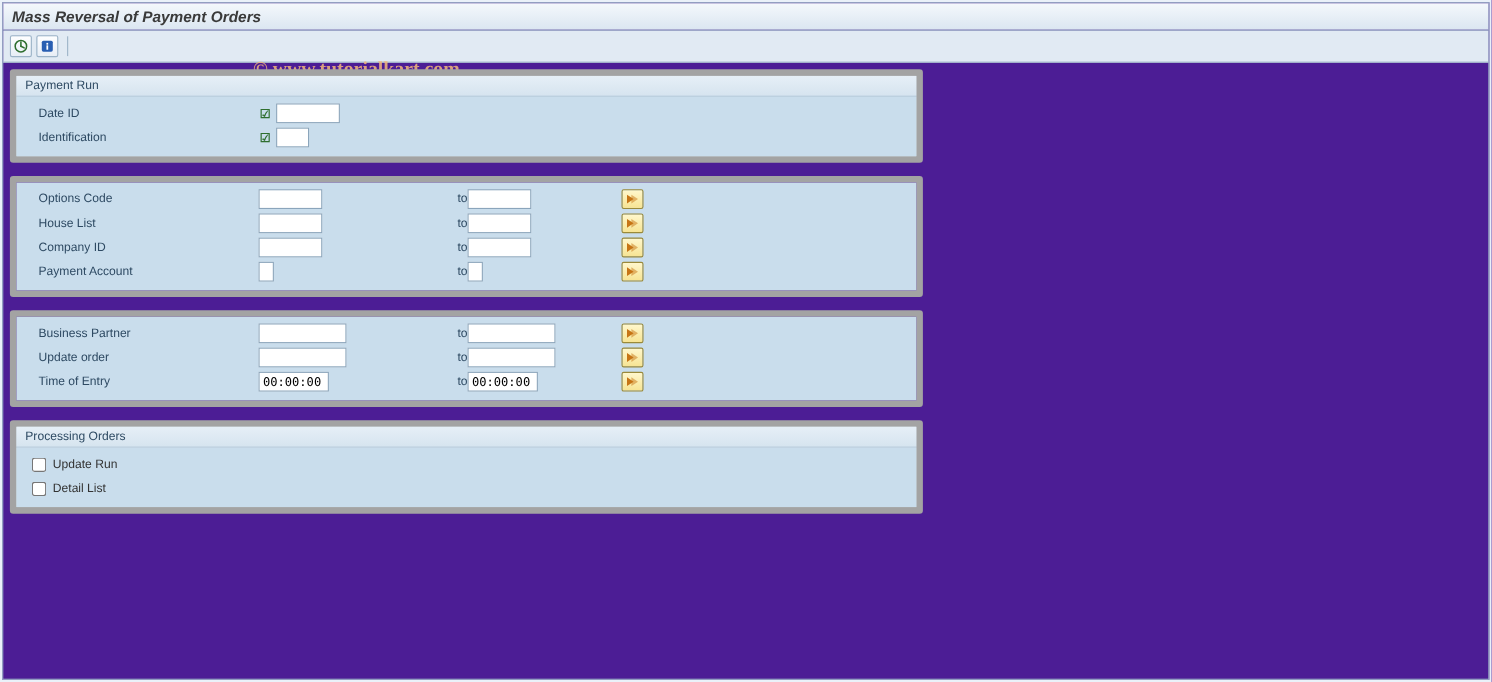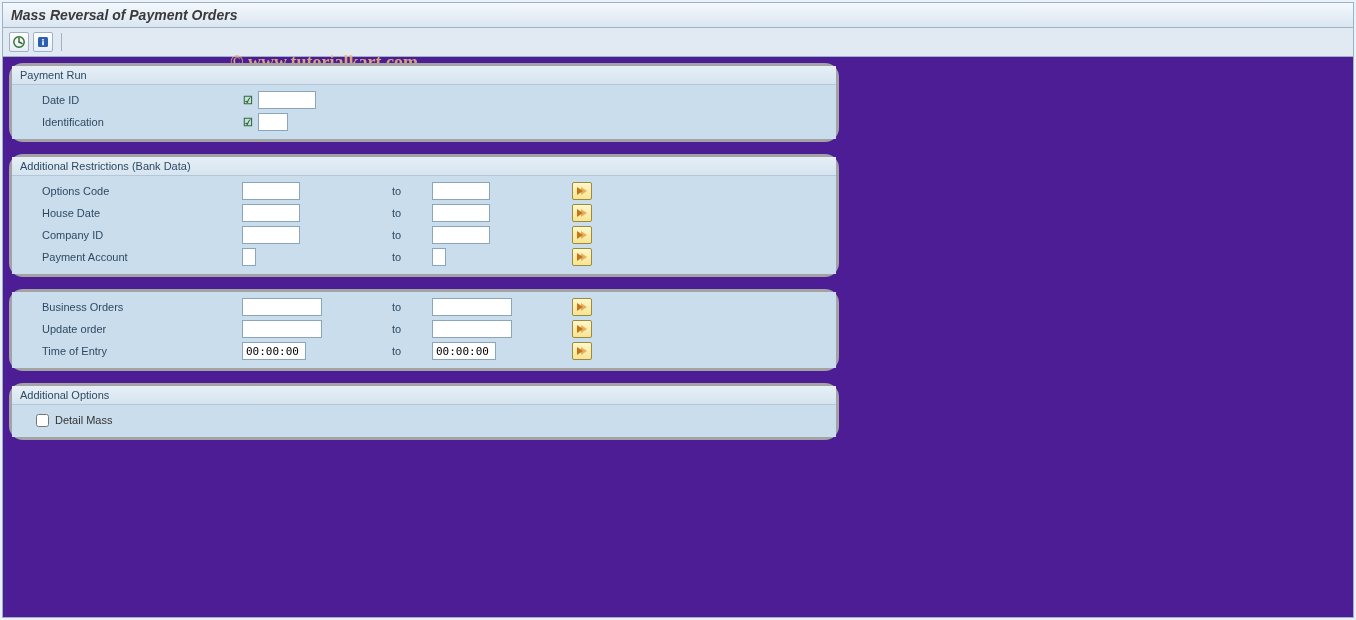--- a/index.html
+++ b/index.html
@@ -61,35 +61,35 @@
     color: #f3b77a;
     opacity: 0.85;
     font-family: Georgia, serif;
     pointer-events: none;
   }
   .content {
     padding: 6px;
     position: relative;
   }
   .groupbox {
-    border: 3px solid #a3a3a3;
+    border: 6px solid #a3a3a3;
     background: #d6e4ef;
     margin-bottom: 12px;
     width: 830px;
-    border-radius: 14px;
+    border-radius: 3px;
   }
   .group-header {
     font-size: 11px;
     padding: 3px 8px;
     color: #2e4a63;
     border-bottom: 1px solid #b3c7d9;
     background: linear-gradient(#e6eff7, #d6e4ef);
   }
   .group-body {
-    padding: 4px 4px 6px 14px;
+    padding: 4px 4px 6px 4px;
     background: #c9ddec;
   }
   .row {
     display: flex;
     align-items: center;
     padding: 1px 6px;
     min-height: 22px;
   }
   .label {
     width: 220px;
@@ -111,21 +111,21 @@
   input.field-tiny { width: 14px; }
   .req {
     width: 12px; height: 12px;
     display: inline-flex; align-items:center; justify-content:center;
     margin-right: 4px;
     color: #2e6e2e;
     font-weight: bold;
     font-size: 11px;
   }
   .col2 { width: 150px; }
-  .col-to { width: 40px; text-align: left; color:#2e4a63; }
+  .col-to { width: 40px; text-align: right; color:#2e4a63; }
   .col3 { width: 140px; }
   .col-btn {
     display:flex; align-items:center;
   }
   .arrow-btn {
     width: 20px; height: 18px;
     border: 1px solid #9a8a3a;
     background: linear-gradient(#fff7cc, #f7e493);
     border-radius: 2px;
     display:flex; align-items:center; justify-content:center;
@@ -179,38 +179,37 @@
         </div>
         <div class="row">
           <div class="label sub">Identification</div>
           <span class="req">☑</span>
           <input class="field-md" style="width: 30px;" value="">
         </div>
       </div>
     </div>
 
     <div class="groupbox">
-      <div class="group-header">Additional Restrictions (Bank Data)</div>
       <div class="group-body">
         <div class="row">
           <div class="label sub">Options Code</div>
           <div class="col2"><input class="field-md" value="" style=""></div>
           <div class="col-to">to</div>
           <div class="col3"><input class="field-md" value="" style=""></div>
           <div class="col-btn">
               <div class="arrow-btn">
                 <svg class="arrow" viewBox="0 0 12 10">
                   <path d="M1 1 L7 5 L1 9 Z" fill="#c77515"></path>
                   <path d="M5 1 L11 5 L5 9 Z" fill="#c77515" opacity="0.5"></path>
                 </svg>
               </div>
             </div>
         </div>
         <div class="row">
-          <div class="label sub">House Date</div>
+          <div class="label sub">House List</div>
           <div class="col2"><input class="field-md" value="" style=""></div>
           <div class="col-to">to</div>
           <div class="col3"><input class="field-md" value="" style=""></div>
           <div class="col-btn">
               <div class="arrow-btn">
                 <svg class="arrow" viewBox="0 0 12 10">
                   <path d="M1 1 L7 5 L1 9 Z" fill="#c77515"></path>
                   <path d="M5 1 L11 5 L5 9 Z" fill="#c77515" opacity="0.5"></path>
                 </svg>
               </div>
@@ -243,21 +242,21 @@
                 </svg>
               </div>
             </div>
         </div>
       </div>
     </div>
 
     <div class="groupbox">
       <div class="group-body">
         <div class="row">
-          <div class="label sub">Business Orders</div>
+          <div class="label sub">Business Partner</div>
           <div class="col2"><input class="field" value="" style=""></div>
           <div class="col-to">to</div>
           <div class="col3"><input class="field" value="" style=""></div>
           <div class="col-btn">
               <div class="arrow-btn">
                 <svg class="arrow" viewBox="0 0 12 10">
                   <path d="M1 1 L7 5 L1 9 Z" fill="#c77515"></path>
                   <path d="M5 1 L11 5 L5 9 Z" fill="#c77515" opacity="0.5"></path>
                 </svg>
               </div>
@@ -288,23 +287,27 @@
                   <path d="M1 1 L7 5 L1 9 Z" fill="#c77515"></path>
                   <path d="M5 1 L11 5 L5 9 Z" fill="#c77515" opacity="0.5"></path>
                 </svg>
               </div>
             </div>
         </div>
       </div>
     </div>
 
     <div class="groupbox">
-      <div class="group-header">Additional Options</div>
+      <div class="group-header">Processing Orders</div>
       <div class="group-body">
         <div class="checkbox-row">
           <input type="checkbox" style="">
-          <span>Detail Mass</span>
+          <span>Update Run</span>
+        </div>
+        <div class="checkbox-row">
+          <input type="checkbox" style="">
+          <span>Detail List</span>
         </div>
       </div>
     </div>
 
   </div>
 </div>
 
 </body></html>

